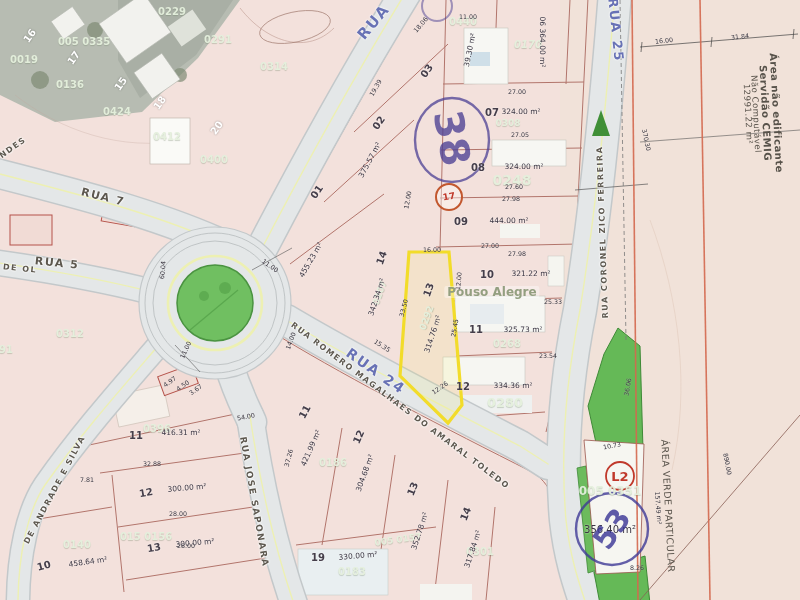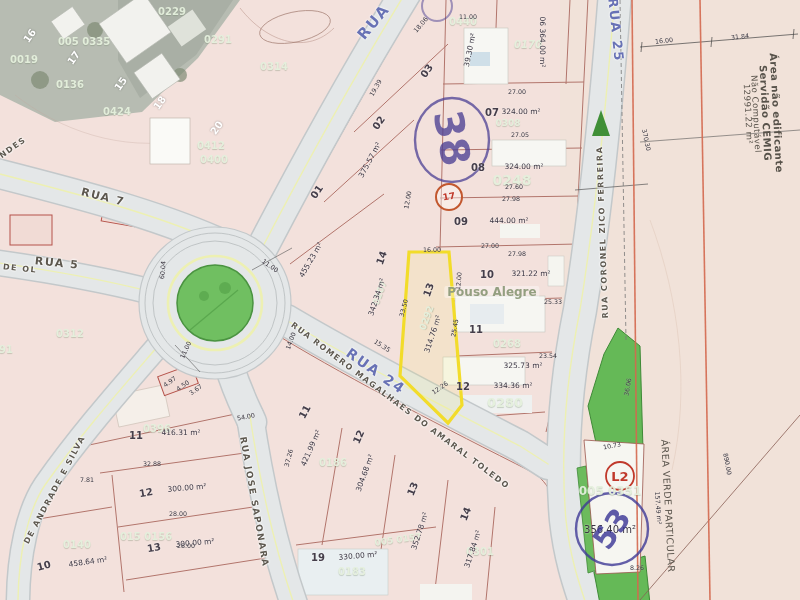--- a/index.html
+++ b/index.html
@@ -205,21 +205,21 @@
       <div class="mt c-wlot" style="left: 74px; top: 58px; transform: translate(-50%, -50%) rotate(-55deg);">17</div>
       <div class="mt c-wlot" style="left: 121px; top: 84px; transform: translate(-50%, -50%) rotate(-55deg);">15</div>
       <div class="mt c-wlot" style="left: 160px; top: 103px; transform: translate(-50%, -50%) rotate(-55deg);">18</div>
       <div class="mt c-wlot" style="left: 217px; top: 128px; transform: translate(-50%, -50%) rotate(-55deg);">20</div>
       <div class="mt c-wm" style="left: 24px; top: 60px; transform: translate(-50%, -50%);">0019</div>
       <div class="mt c-wm" style="left: 69px; top: 42px; transform: translate(-50%, -50%); margin-left: 15px;">005 0335</div>
       <div class="mt c-wm" style="left: 172px; top: 12px; transform: translate(-50%, -50%);">0229</div>
       <div class="mt c-wm" style="left: 218px; top: 40px; transform: translate(-50%, -50%);">0291</div>
       <div class="mt c-wm" style="left: 70px; top: 85px; transform: translate(-50%, -50%);">0136</div>
       <div class="mt c-wm" style="left: 117px; top: 112px; transform: translate(-50%, -50%);">0424</div>
-      <div class="mt c-wm" style="left: 167px; top: 146px; transform: translate(-50%, -50%); margin-left: 44px;">0412</div>
+      <div class="mt c-wm" style="left: 167px; top: 137px; transform: translate(-50%, -50%);">0412</div>
       <div class="mt c-wm" style="left: 214px; top: 160px; transform: translate(-50%, -50%);">0400</div>
       <div class="mt c-wm" style="left: 274px; top: 67px; transform: translate(-50%, -50%);">0314</div>
       <div class="mt c-wm" style="left: 70px; top: 334px; transform: translate(-50%, -50%);">0312</div>
       <div class="mt c-wm" style="left: 6px; top: 350px; transform: translate(-50%, -50%);">91</div>
       <div class="mt c-wm" style="left: 463px; top: 22px; transform: translate(-50%, -50%);">0440</div>
       <div class="mt c-wm" style="left: 528px; top: 45px; transform: translate(-50%, -50%); font-style: italic;">0170</div>
       <div class="mt c-wm" style="left: 508px; top: 123px; transform: translate(-50%, -50%); font-size: 9px;">0308</div>
       <div class="mt c-wm" style="left: 512px; top: 180px; transform: translate(-50%, -50%); font-size: 14px;">0248</div>
       <div class="mt c-wm" style="left: 380px; top: 293px; transform: translate(-50%, -50%) rotate(-70deg); font-size: 9px;">0207</div>
       <div class="mt c-wm" style="left: 427px; top: 318px; transform: translate(-50%, -50%) rotate(-70deg); font-size: 9px;">0292</div>
@@ -247,21 +247,21 @@
       <div class="mt c-area" style="left: 524px; top: 167px; transform: translate(-50%, -50%);">324.00 m²</div>
       <div class="mt c-lot" style="left: 461px; top: 222px; transform: translate(-50%, -50%);">09</div>
       <div class="mt c-area" style="left: 509px; top: 221px; transform: translate(-50%, -50%);">444.00 m²</div>
       <div class="mt c-lot" style="left: 382px; top: 258px; transform: translate(-50%, -50%) rotate(-70deg);">14</div>
       <div class="mt c-area" style="left: 377px; top: 297px; transform: translate(-50%, -50%) rotate(-72deg);">342.34 m²</div>
       <div class="mt c-lot" style="left: 429px; top: 290px; transform: translate(-50%, -50%) rotate(-70deg);">13</div>
       <div class="mt c-area" style="left: 433px; top: 334px; transform: translate(-50%, -50%) rotate(-72deg);">314.76 m²</div>
       <div class="mt c-lot" style="left: 487px; top: 275px; transform: translate(-50%, -50%);">10</div>
       <div class="mt c-area" style="left: 531px; top: 274px; transform: translate(-50%, -50%);">321.22 m²</div>
       <div class="mt c-lot" style="left: 476px; top: 330px; transform: translate(-50%, -50%);">11</div>
-      <div class="mt c-area" style="left: 523px; top: 330px; transform: translate(-50%, -50%); margin-top: 36px;">325.73 m²</div>
+      <div class="mt c-area" style="left: 523px; top: 330px; transform: translate(-50%, -50%);">325.73 m²</div>
       <div class="mt c-lot" style="left: 463px; top: 387px; transform: translate(-50%, -50%);">12</div>
       <div class="mt c-area" style="left: 513px; top: 386px; transform: translate(-50%, -50%);">334.36 m²</div>
       <div class="mt c-lot" style="left: 136px; top: 436px; transform: translate(-50%, -50%);">11</div>
       <div class="mt c-area" style="left: 181px; top: 433px; transform: translate(-50%, -50%);">416.31 m²</div>
       <div class="mt c-lot" style="left: 146px; top: 493px; transform: translate(-50%, -50%) rotate(-10deg);">12</div>
       <div class="mt c-area" style="left: 187px; top: 488px; transform: translate(-50%, -50%) rotate(-5deg);">300.00 m²</div>
       <div class="mt c-lot" style="left: 154px; top: 548px; transform: translate(-50%, -50%) rotate(-10deg);">13</div>
       <div class="mt c-area" style="left: 195px; top: 543px; transform: translate(-50%, -50%) rotate(-5deg);">300.00 m²</div>
       <div class="mt c-lot" style="left: 44px; top: 566px; transform: translate(-50%, -50%) rotate(-15deg);">10</div>
       <div class="mt c-area" style="left: 88px; top: 562px; transform: translate(-50%, -50%) rotate(-8deg);">458.64 m²</div>

